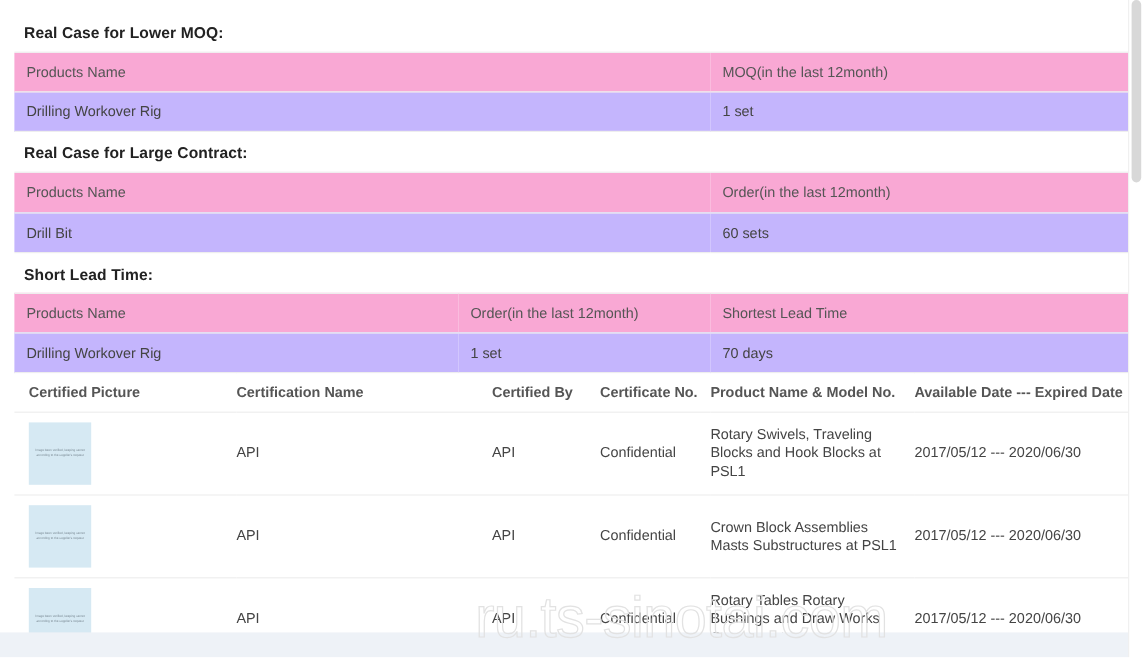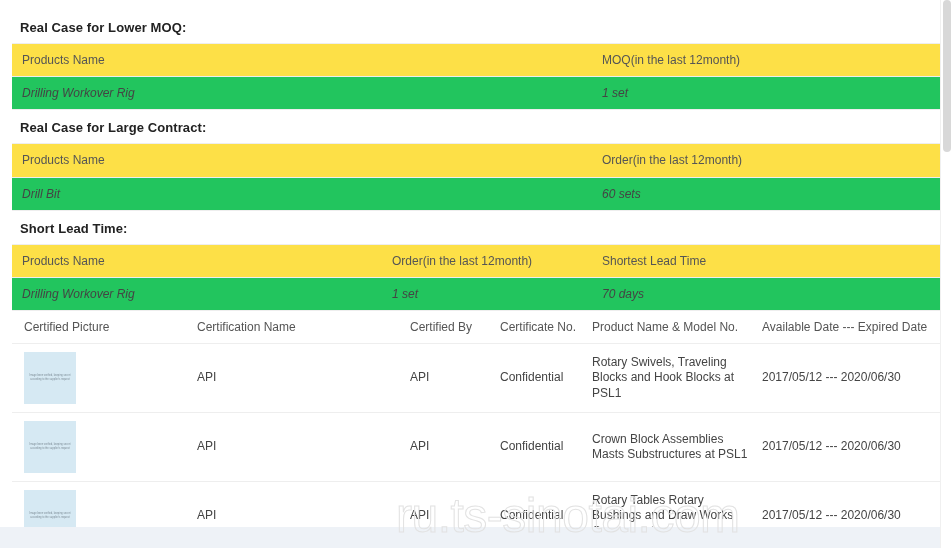--- a/index.html
+++ b/index.html
@@ -54,50 +54,49 @@
   table.info td {
     text-align: left;
     font-weight: normal;
     font-size: 12px;
     color: #555555;
     padding: 8px 0 8px 10px;
     vertical-align: middle;
     line-height: 1.35;
   }
   table.info thead th {
-    background: #fde047;
+    background: #f9a8d4;
     color: #555555;
     border-top: 1px solid #eeeeee;
     border-bottom: 1px solid #eeeeee;
   }
   table.info tbody td {
     color: #444444;
     border-bottom: 1px solid #eeeeee;
-    background: #22c55e;
-    font-style: italic;
+    background: #c4b5fd;
   }
 
   
   .c2 .col-a { width: 580px; }
   .c2 .col-b { width: 360px; }
 
   
   .c3 .col-a { width: 370px; }
   .c3 .col-b { width: 210px; }
   .c3 .col-c { width: 360px; }
 
   
   table.cert {
     width: 940px;
     border-collapse: collapse;
     table-layout: fixed;
   }
   table.cert thead th {
     background: #ffffff;
-    font-weight: normal;
+    font-weight: bold;
     font-size: 12px;
     color: #555555;
     text-align: left;
     padding: 9px 6px 9px 0;
     border-bottom: 1px solid #eeeeee;
     vertical-align: middle;
     white-space: nowrap;
   }
   table.cert tbody td {
     font-size: 12px;

